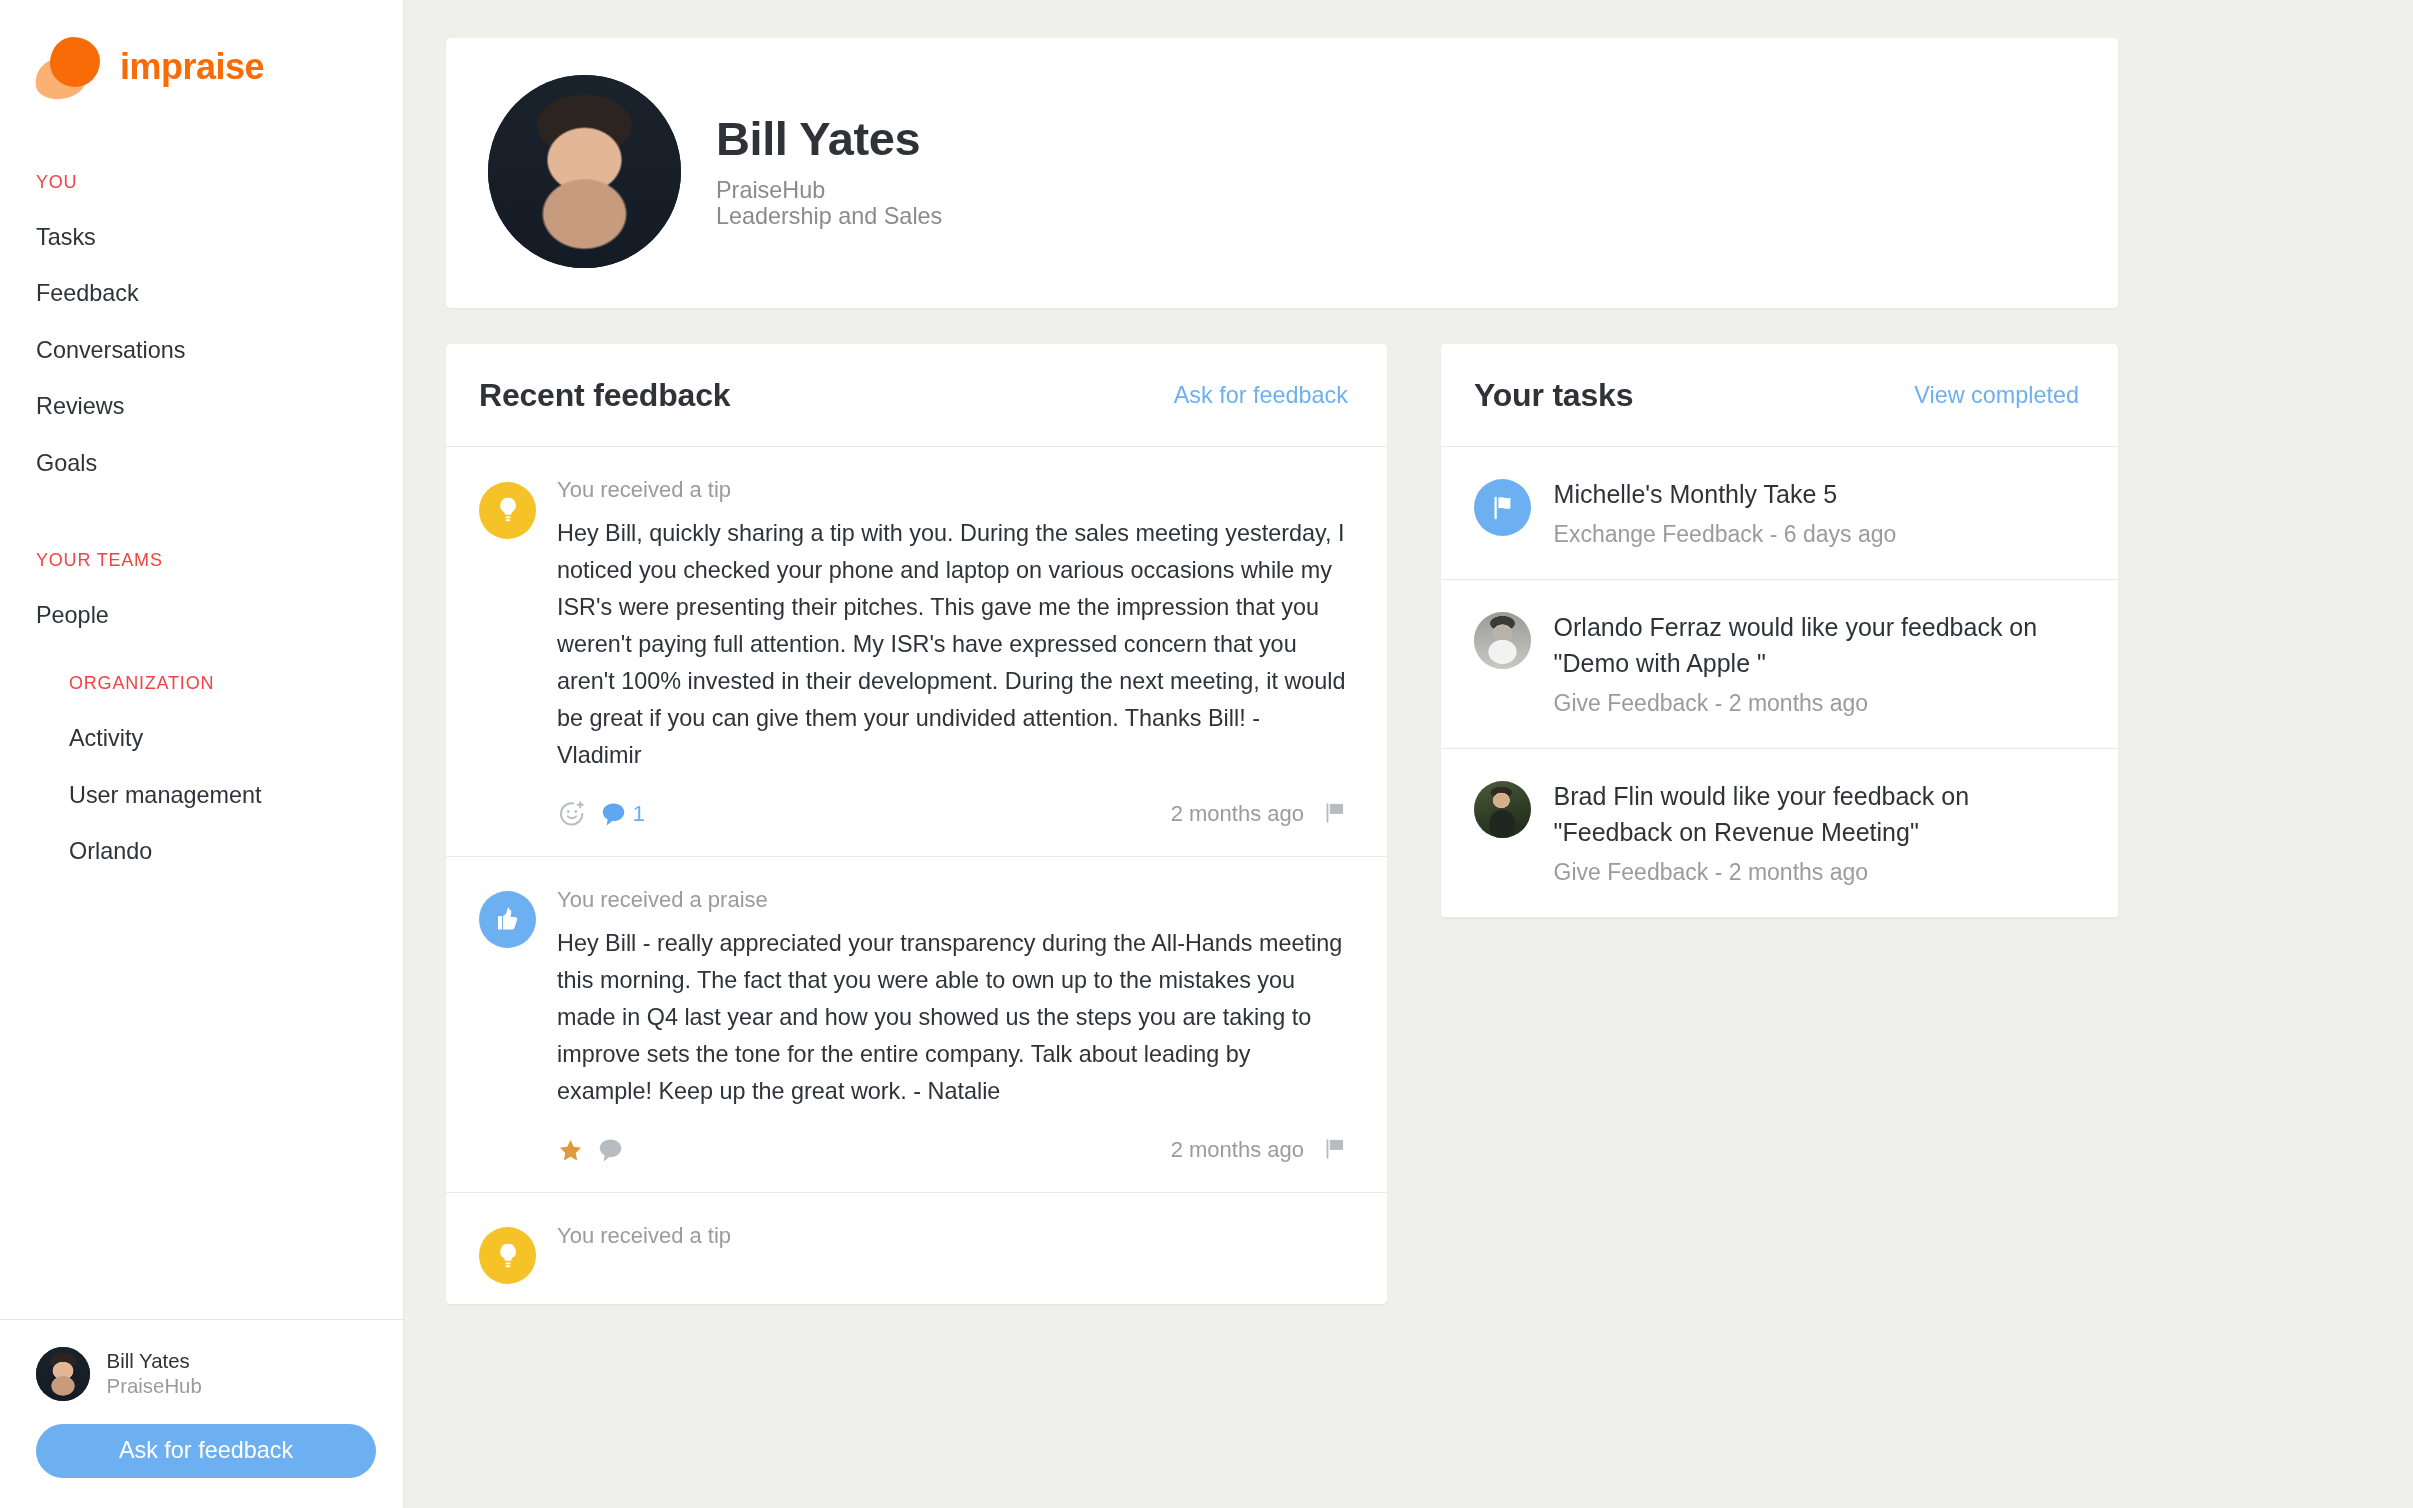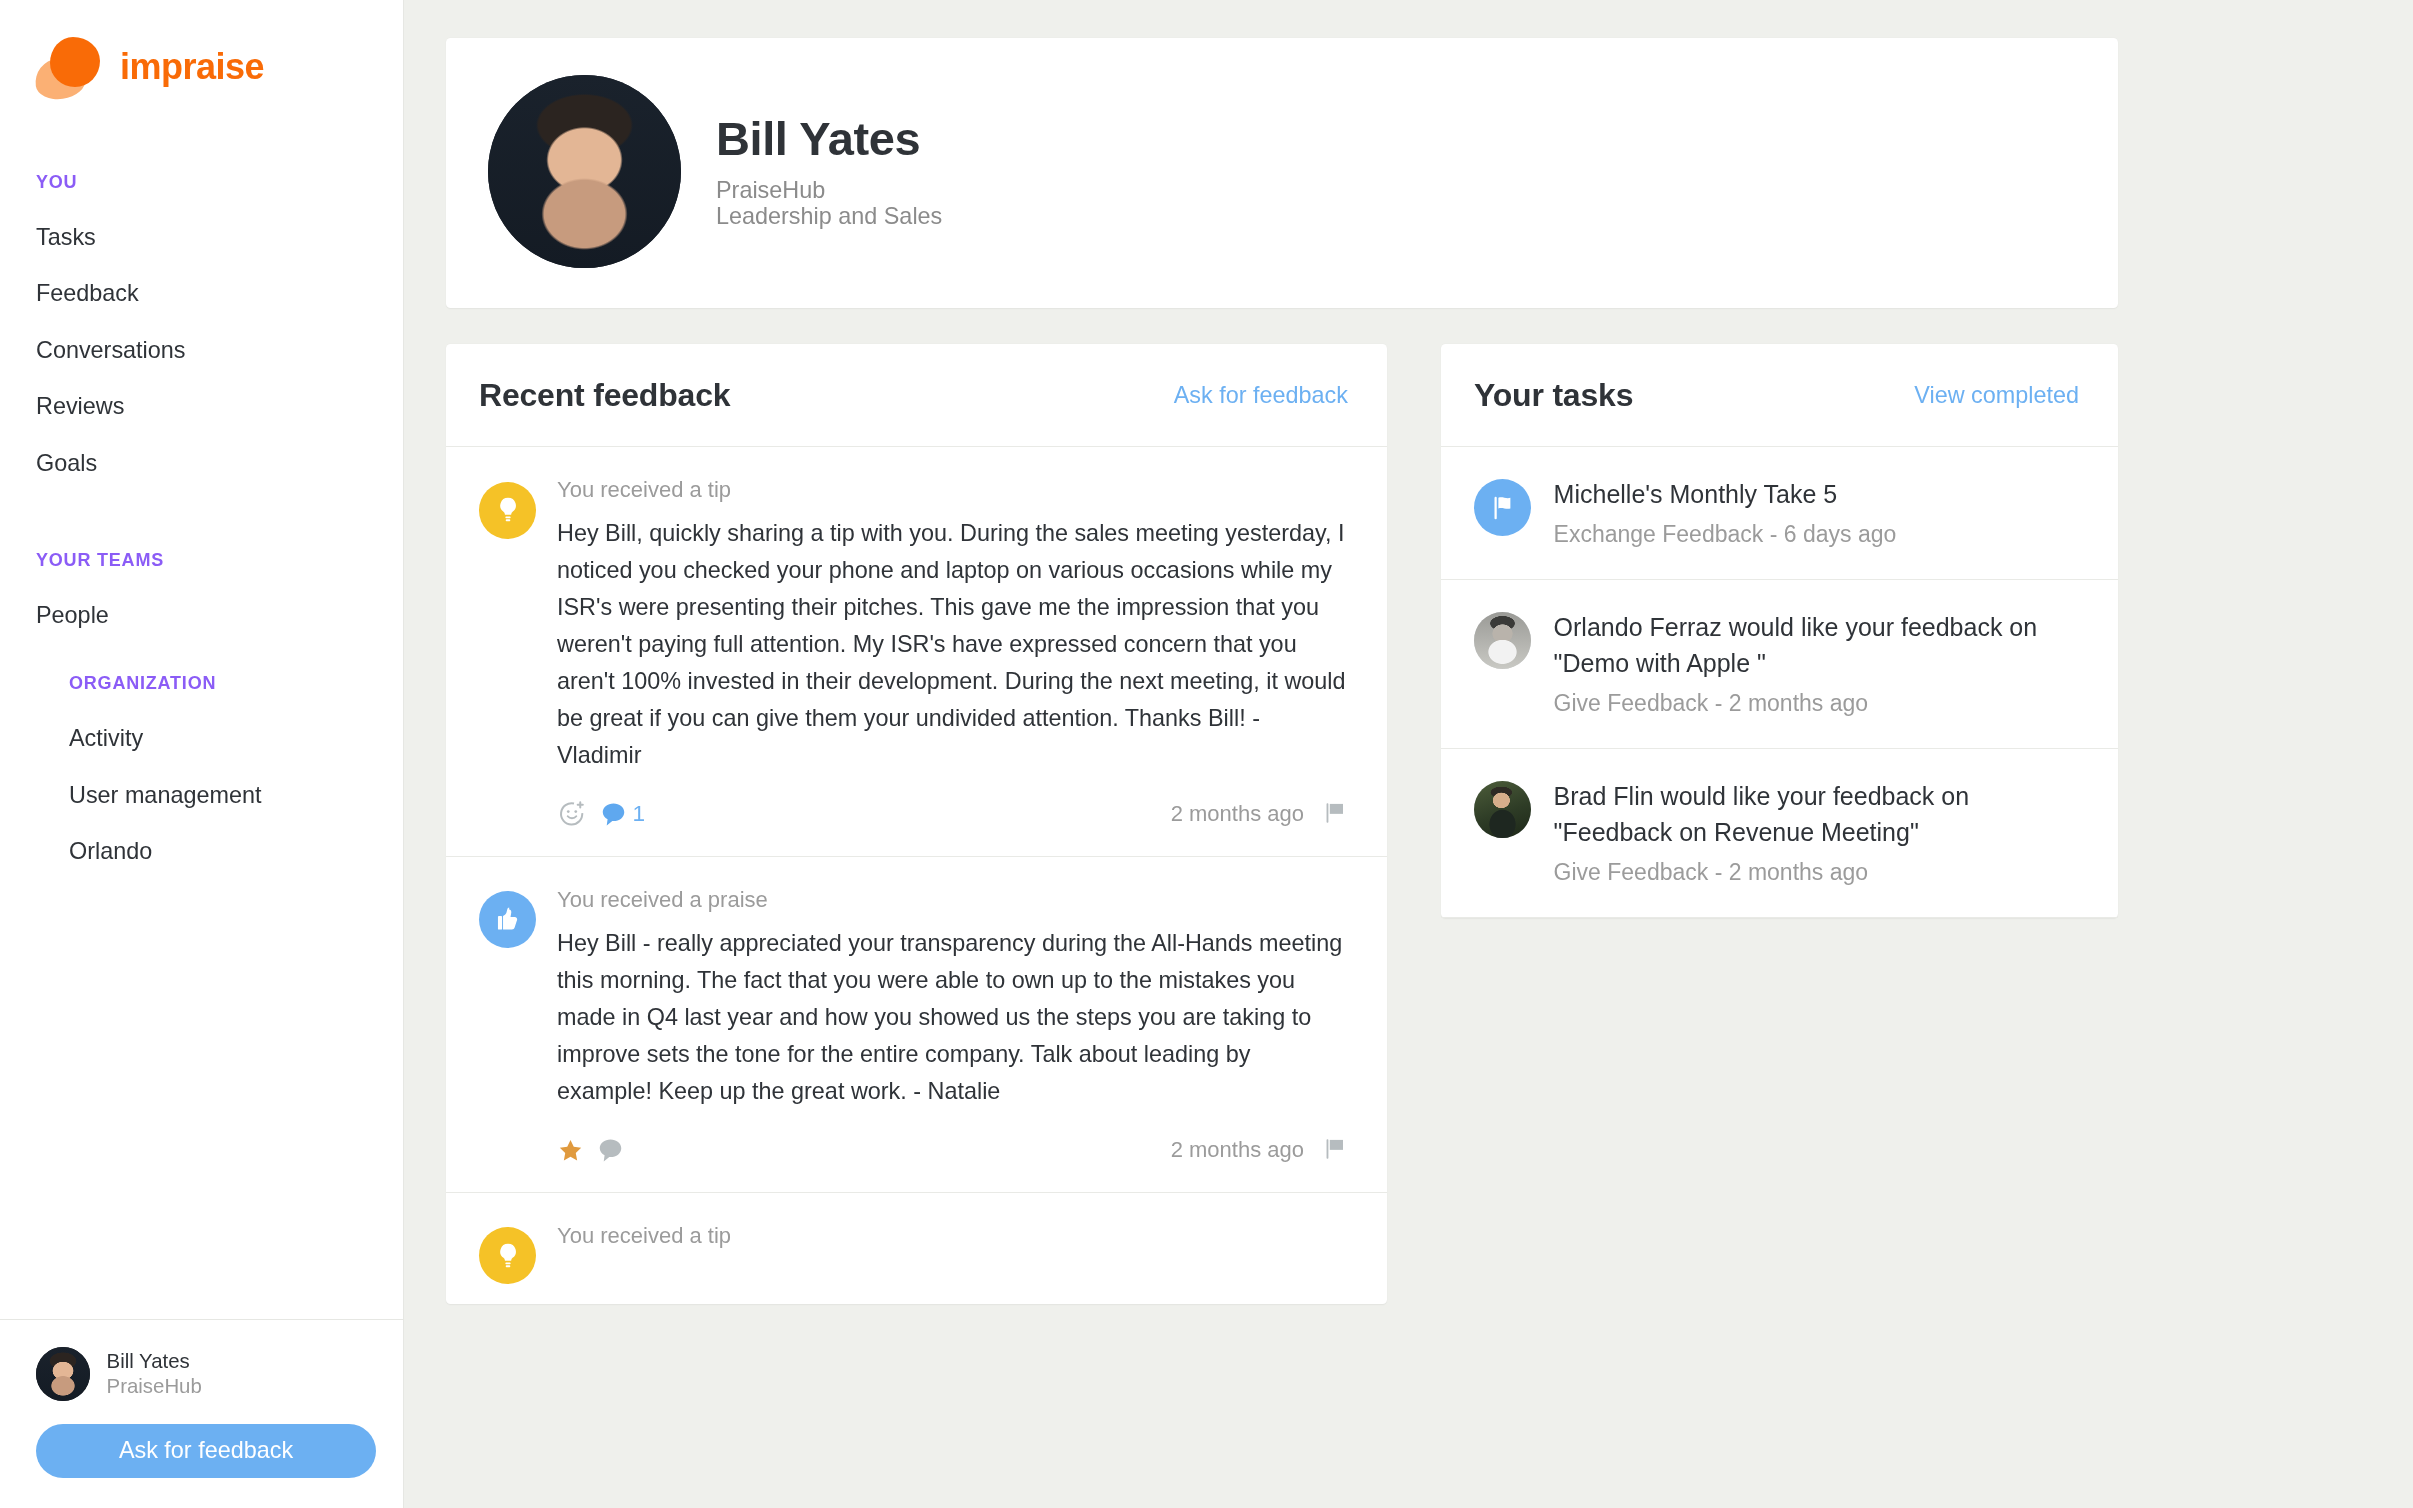--- a/index.html
+++ b/index.html
@@ -77,23 +77,23 @@
     font-size: 36px;
     font-weight: 700;
     color: #f96b07;
     letter-spacing: -0.5px;
     margin-left: 15px;
     line-height: 1;
   }
 
   .nav-section-label {
     font-size: 18px;
-    font-weight: 700;
+    font-weight: 400;
     letter-spacing: 0.8px;
-    color: #8b5cf6;
+    color: #ef4444;
     padding: 0 0 0 36px;
   }
 
   .nav-group { margin-top: 0; }
   .nav-group.you     { margin-top: 74px; }
   .nav-group.teams   { margin-top: 75px; }
   .nav-group.org     { margin-top: 46px; padding-left: 33px; }
 
   .nav-item {
     display: block;

